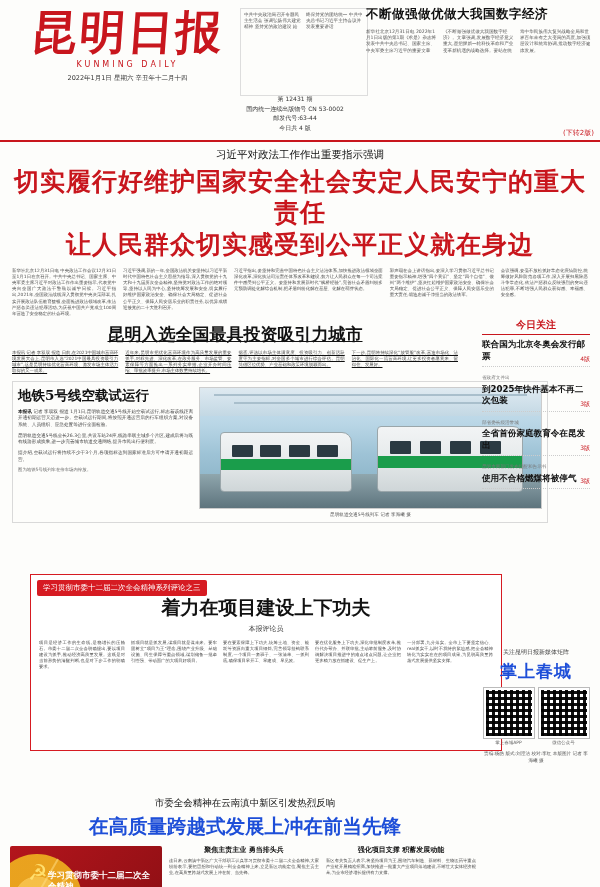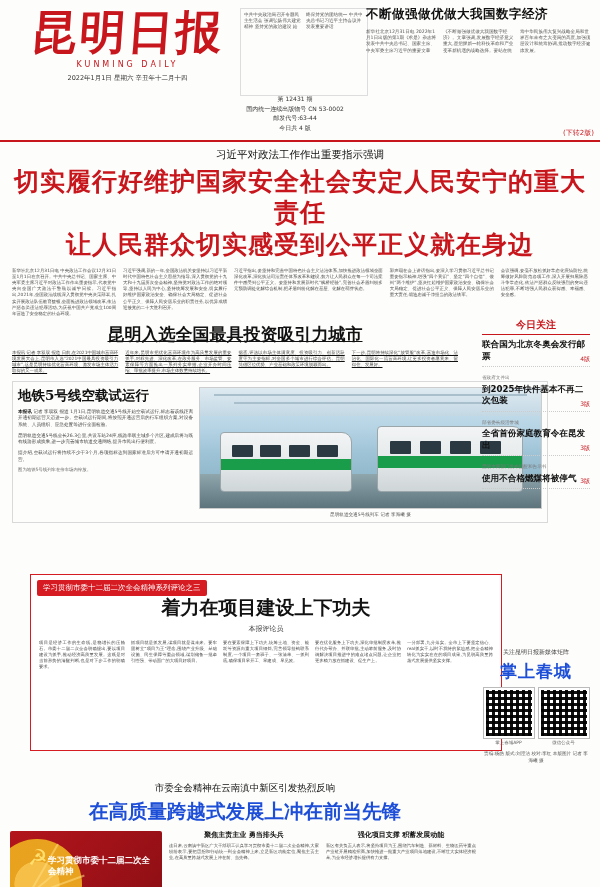--- a/index.html
+++ b/index.html
@@ -108,21 +108,21 @@
   .qrs{display:flex;gap:5px;justify-content:center;margin-top:5px;}
   .qr{width:46px;height:46px;background:
       repeating-linear-gradient(90deg,#111 0 3px,#fff 3px 6px),
       repeating-linear-gradient(0deg,#111 0 3px,transparent 3px 6px);
       background-blend-mode:multiply;border:2px solid #fff;outline:1px solid #bbb;}
   .qrcap{font-size:4.5px;color:#666;margin-top:2px;}
   .credits{font-size:4.6px;color:#555;margin-top:6px;line-height:1.5;text-align:center;}
 
   
   .bottom{position:absolute;left:10px;top:782px;width:470px;}
-  .bottom .bk{text-align:center;font-size:9.5px;color:#111;}
+  .bottom .bk{text-align:center;font-size:9.5px;color:#111;margin-top:15px;}
   .bottom h2{margin:3px 0 0 0;text-align:center;font-family:"DejaVu Serif","Liberation Serif",serif;font-size:19.5px;font-weight:bold;color:#1d4ed8;}
   .bcols{display:flex;gap:7px;margin-top:6px;}
   .emblem{width:152px;height:72px;background:linear-gradient(135deg,#b3151c,#8d0f14);position:relative;overflow:hidden;border-radius:2px;}
   .emblem .sun{position:absolute;left:-18px;bottom:-26px;width:90px;height:90px;border-radius:50%;background:radial-gradient(circle,#ffd34d 0 35%,#f0b21f 36% 100%);opacity:.9;}
   .emblem .ray{position:absolute;left:18px;bottom:6px;width:60px;height:2px;background:rgba(255,220,130,.55);transform-origin:0 50%;}
   .emblem .txt{position:absolute;right:6px;top:24px;width:108px;color:#fff;font-size:8.5px;font-weight:bold;line-height:1.3;text-align:left;}
   .emblem .hammer{position:absolute;left:18px;top:16px;width:24px;height:24px;color:#ffdf6e;font-size:22px;line-height:1;}
   .bcol{width:150px;font-size:4.3px;line-height:1.4;color:#4a4a4a;text-align:justify;}
   .bsub{font-size:7px;font-weight:bold;color:#111;text-align:center;margin-bottom:2px;}
 </style>

